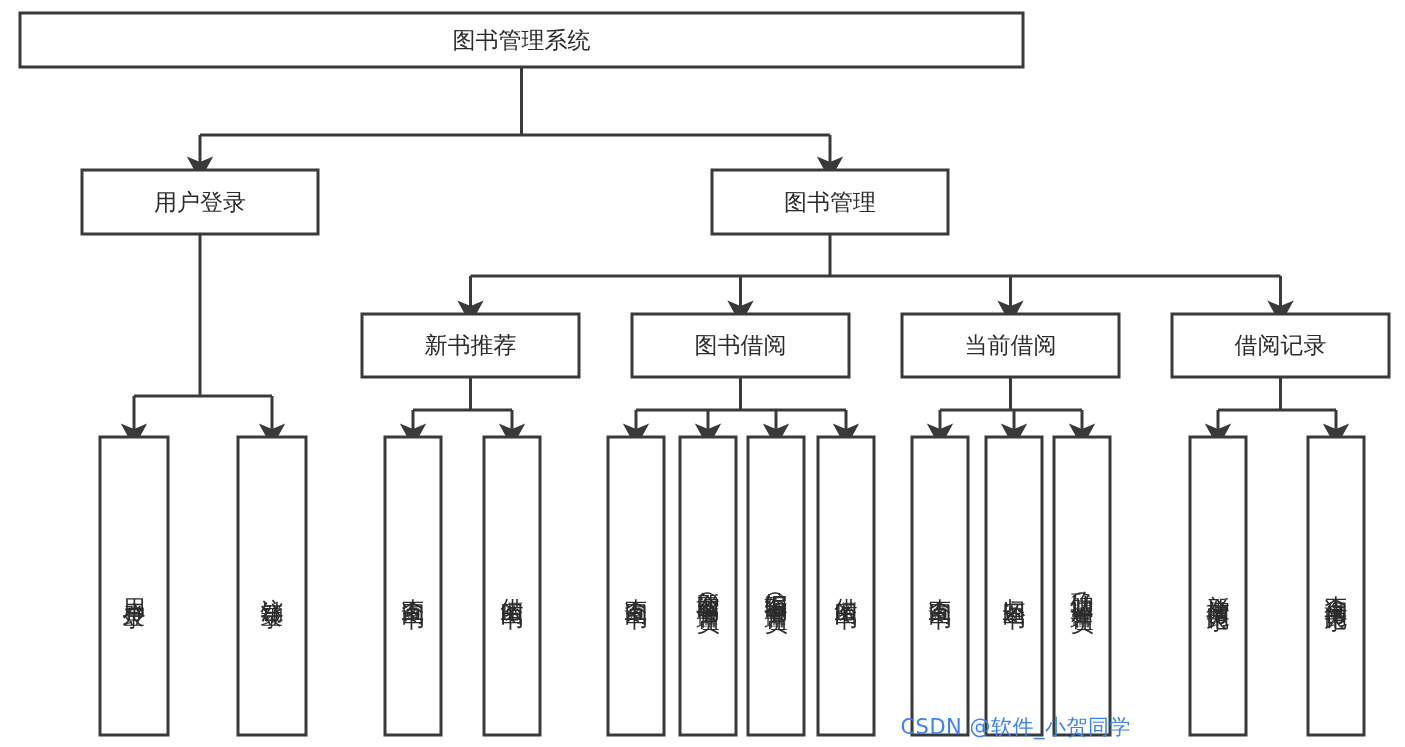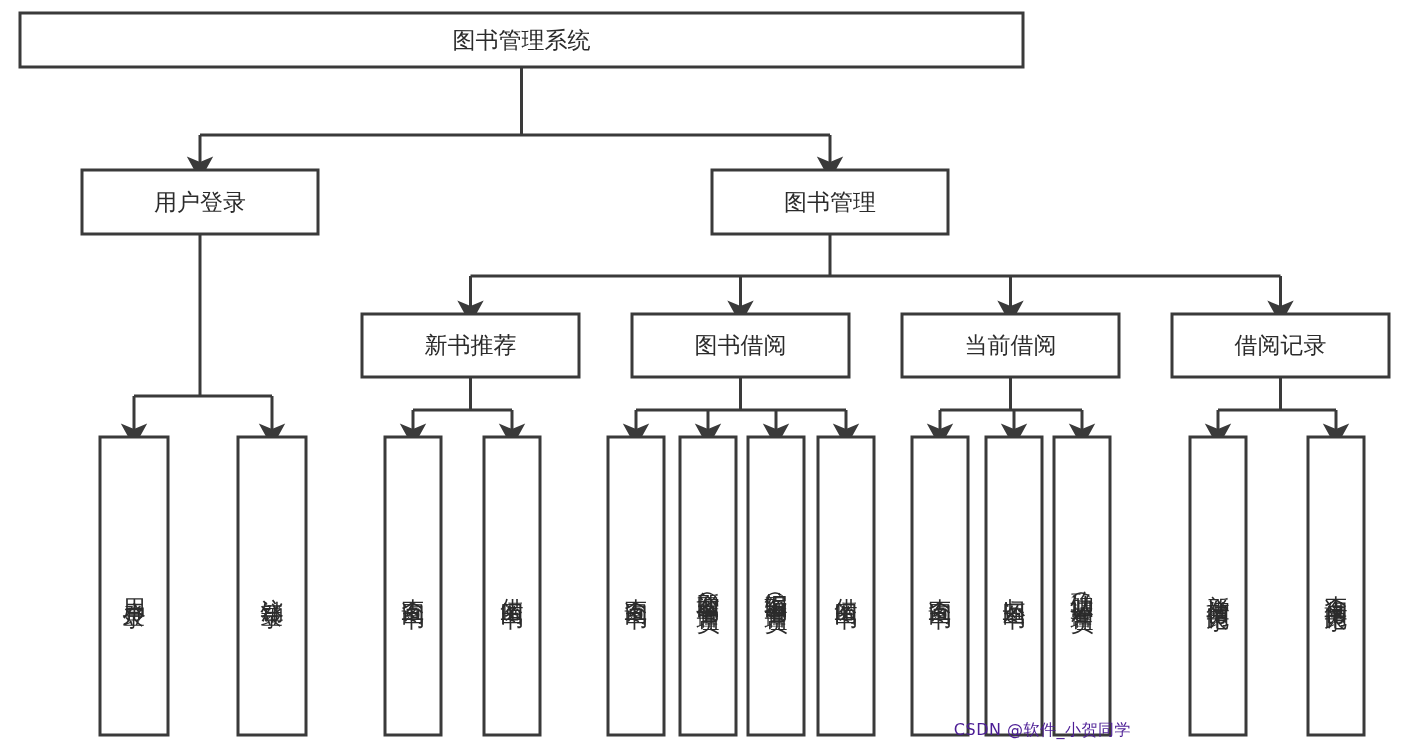--- a/index.html
+++ b/index.html
@@ -31,22 +31,22 @@
     align-items:center;
     justify-content:flex-start;
     white-space:nowrap;
     pointer-events:none;
   }
   .watermark{
     position:absolute;
     right:10px;
     bottom:6px;
     font-family:"DejaVu Sans","Liberation Sans",sans-serif;
-    font-size:16px;
-    color:#4c1d95;
+    font-size:21px;
+    color:#3b82f6;
     white-space:nowrap;
     letter-spacing:0.5px;
   }
 </style>
 </head>
 <body>
 
 <div id="stage">
 
   <svg id="diagram" viewBox="0 0 1405 747">

